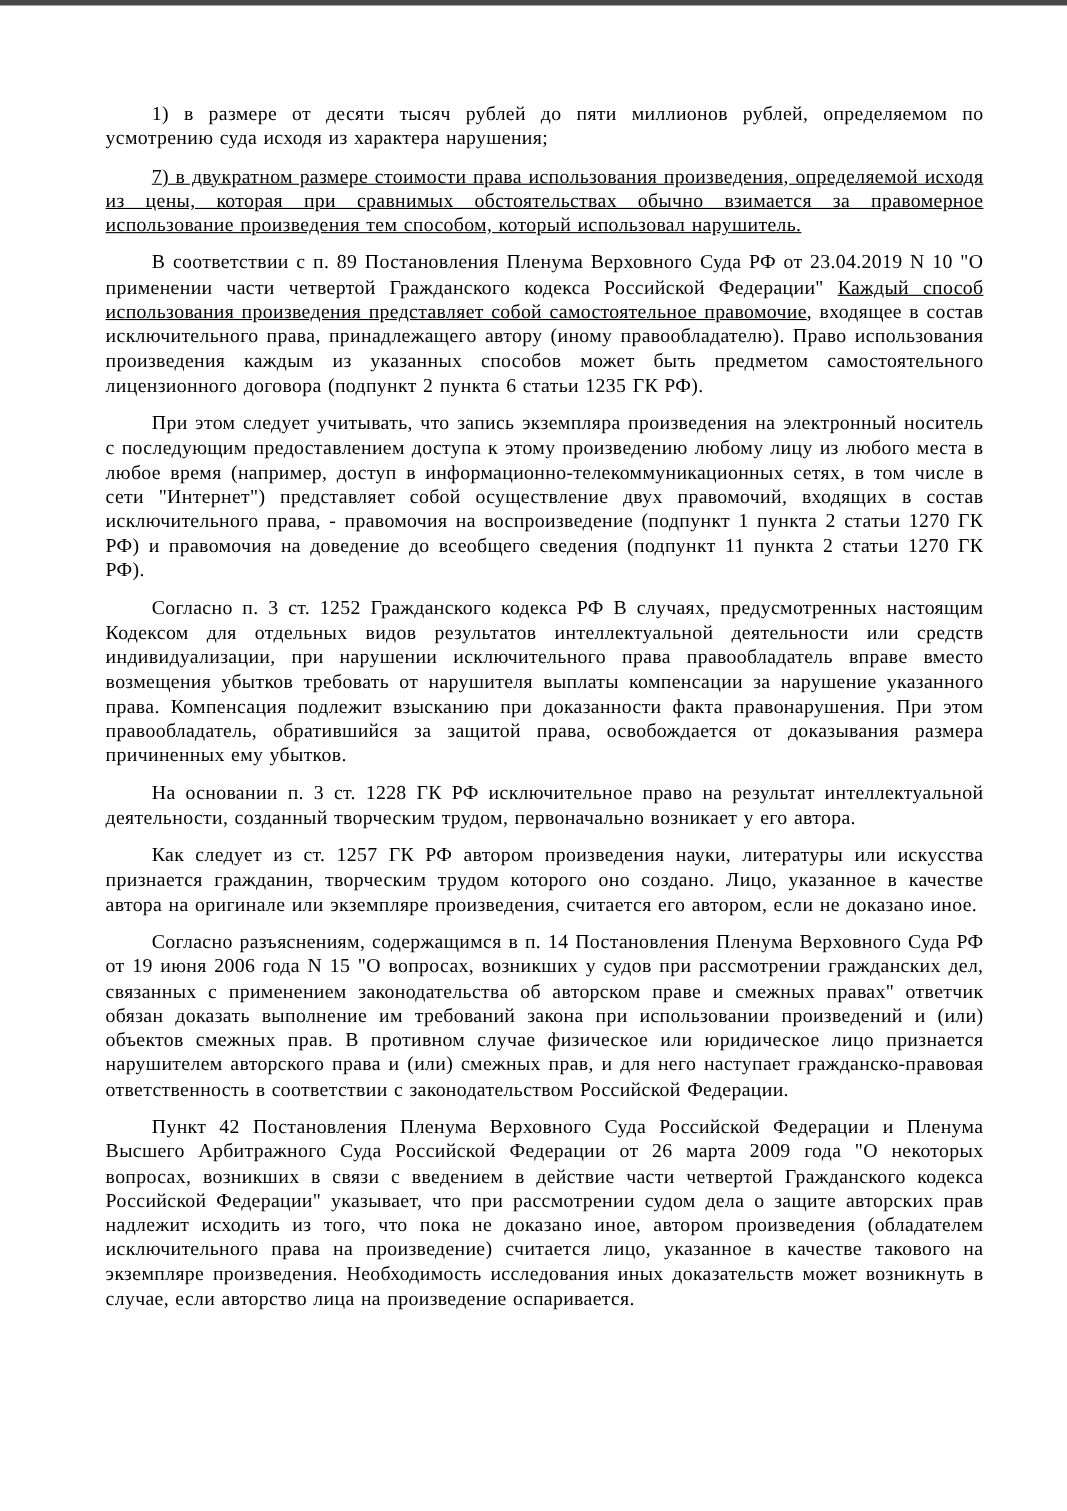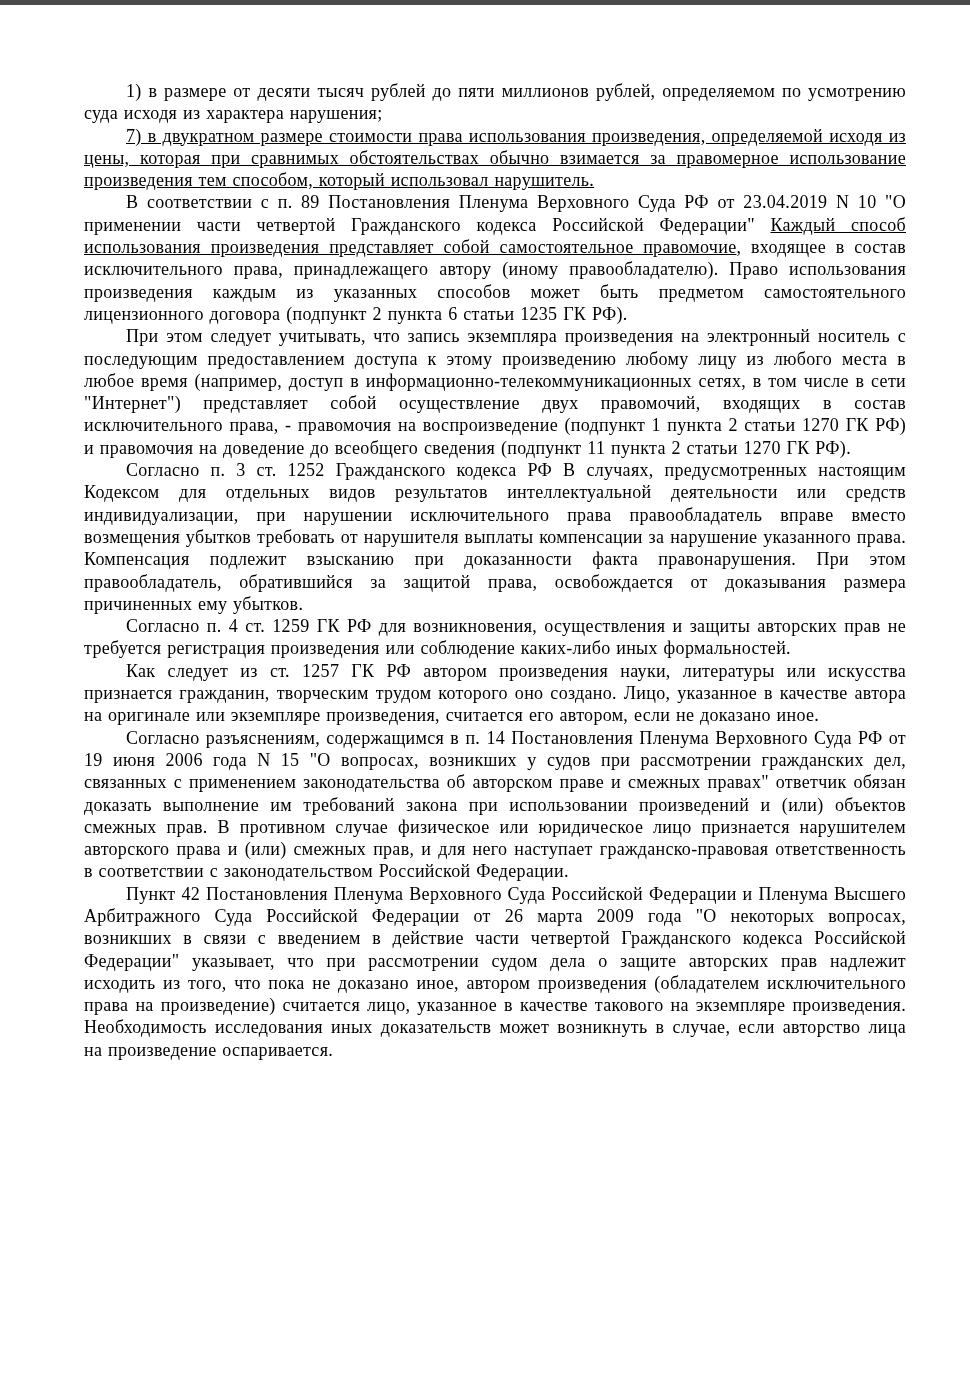--- a/index.html
+++ b/index.html
@@ -23,35 +23,35 @@
     width: 822px;
     font-family: "Liberation Serif", "DejaVu Serif", serif;
     font-size: 18px;
     line-height: 22.3px;
     letter-spacing: 0.3px;
     word-spacing: 1px;
     color: #000000;
     text-align: justify;
   }
   .doc p {
-    margin: 0;
+    margin: 12px;
     padding: 0;
     text-indent: 42px;
   }
   .u { text-decoration: underline; }
 </style>
 </head>
 <body style="background: rgb(255, 255, 255);">
 
 <div class="page-root">
   <div class="top-bar" style="background: rgb(74, 74, 74);"></div>
   <div class="doc" style="color: rgb(0, 0, 0);">
       <p><span>1) в размере от десяти тысяч рублей до пяти миллионов рублей, определяемом по усмотрению суда исходя из характера нарушения;</span></p>
       <p><span class="u">7) в двукратном размере стоимости права использования произведения, определяемой исходя из цены, которая при сравнимых обстоятельствах обычно взимается за правомерное использование произведения тем способом, который использовал нарушитель.</span></p>
       <p><span>В соответствии с п. 89 Постановления Пленума Верховного Суда РФ от 23.04.2019 N 10 "О применении части четвертой Гражданского кодекса Российской Федерации" </span><span class="u">Каждый способ использования произведения представляет собой самостоятельное правомочие</span><span>, входящее в состав исключительного права, принадлежащего автору (иному правообладателю). Право использования произведения каждым из указанных способов может быть предметом самостоятельного лицензионного договора (подпункт 2 пункта 6 статьи 1235 ГК РФ).</span></p>
       <p><span>При этом следует учитывать, что запись экземпляра произведения на электронный носитель с последующим предоставлением доступа к этому произведению любому лицу из любого места в любое время (например, доступ в информационно-телекоммуникационных сетях, в том числе в сети "Интернет") представляет собой осуществление двух правомочий, входящих в состав исключительного права, - правомочия на воспроизведение (подпункт 1 пункта 2 статьи 1270 ГК РФ) и правомочия на доведение до всеобщего сведения (подпункт 11 пункта 2 статьи 1270 ГК РФ).</span></p>
       <p><span>Согласно п. 3 ст. 1252 Гражданского кодекса РФ В случаях, предусмотренных настоящим Кодексом для отдельных видов результатов интеллектуальной деятельности или средств индивидуализации, при нарушении исключительного права правообладатель вправе вместо возмещения убытков требовать от нарушителя выплаты компенсации за нарушение указанного права. Компенсация подлежит взысканию при доказанности факта правонарушения. При этом правообладатель, обратившийся за защитой права, освобождается от доказывания размера причиненных ему убытков.</span></p>
-      <p><span>Согласно п. 4 ст. 1259 ГК РФ для возникновения, осуществления и защиты авторских прав не требуется регистрация произведения или соблюдение каких-либо иных формальностей.</span></p>
+      <p><span>На основании п. 3 ст. 1228 ГК РФ исключительное право на результат интеллектуальной деятельности, созданный творческим трудом, первоначально возникает у его автора.</span></p>
       <p><span>Как следует из ст. 1257 ГК РФ автором произведения науки, литературы или искусства признается гражданин, творческим трудом которого оно создано. Лицо, указанное в качестве автора на оригинале или экземпляре произведения, считается его автором, если не доказано иное.</span></p>
       <p><span>Согласно разъяснениям, содержащимся в п. 14 Постановления Пленума Верховного Суда РФ от 19 июня 2006 года N 15 "О вопросах, возникших у судов при рассмотрении гражданских дел, связанных с применением законодательства об авторском праве и смежных правах" ответчик обязан доказать выполнение им требований закона при использовании произведений и (или) объектов смежных прав. В противном случае физическое или юридическое лицо признается нарушителем авторского права и (или) смежных прав, и для него наступает гражданско-правовая ответственность в соответствии с законодательством Российской Федерации.</span></p>
       <p><span>Пункт 42 Постановления Пленума Верховного Суда Российской Федерации и Пленума Высшего Арбитражного Суда Российской Федерации от 26 марта 2009 года "О некоторых вопросах, возникших в связи с введением в действие части четвертой Гражданского кодекса Российской Федерации" указывает, что при рассмотрении судом дела о защите авторских прав надлежит исходить из того, что пока не доказано иное, автором произведения (обладателем исключительного права на произведение) считается лицо, указанное в качестве такового на экземпляре произведения. Необходимость исследования иных доказательств может возникнуть в случае, если авторство лица на произведение оспаривается.</span></p>
     </div>
 </div>
 
 </body></html>

